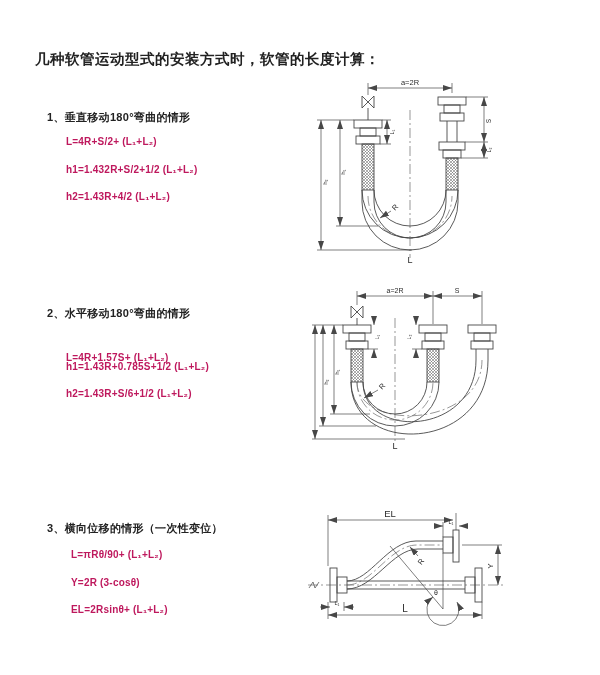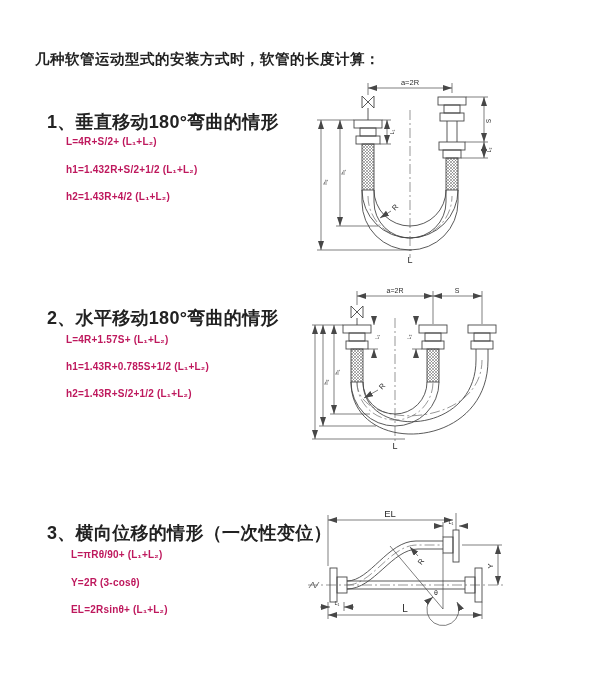--- a/index.html
+++ b/index.html
@@ -10,21 +10,21 @@
     color:#222222;
   }
   .title{
     position:absolute;left:35px;top:18px;
     font-size:14.5px;font-weight:700;letter-spacing:0.5px;
     white-space:pre;
     margin-top:32px;
   }
   .heading{
     position:absolute;left:47px;
-    font-size:18px;font-weight:600;letter-spacing:0.3px;
+    font-size:11px;font-weight:600;letter-spacing:0.3px;
     white-space:pre;
   }
   .formula{
     position:absolute;left:66px;
     font-size:10px;font-weight:700;letter-spacing:0.2px;
     white-space:pre;color:#be185d;
   }
   svg{position:absolute;overflow:visible;}
   .ln{stroke:#474747;stroke-width:0.9;fill:none;}
   .thin{stroke:#474747;stroke-width:0.7;fill:none;}
@@ -36,23 +36,23 @@
 <body>
 
 <div class="title">几种软管运动型式的安装方式时，软管的长度计算：</div>
 
 <div class="heading" style="top:110px">1、垂直移动180°弯曲的情形</div>
 <div class="formula" style="top:136px">L=4R+S/2+ (L₁+L₂)</div>
 <div class="formula" style="top:164px">h1=1.432R+S/2+1/2 (L₁+L₂)</div>
 <div class="formula" style="top:191px">h2=1.43R+4/2 (L₁+L₂)</div>
 
 <div class="heading" style="top:306px">2、水平移动180°弯曲的情形</div>
-<div class="formula" style="top:334px">L=4R+1.57S+ (L₁+L₂)</div>
+<div class="formula" style="top:352px">L=4R+1.57S+ (L₁+L₂)</div>
 <div class="formula" style="top:361px">h1=1.43R+0.785S+1/2 (L₁+L₂)</div>
-<div class="formula" style="top:388px">h2=1.43R+S/2+1/2 (L₁+L₂)</div>
+<div class="formula" style="top:388px">h2=1.43R+S/6+1/2 (L₁+L₂)</div>
 
 <div class="heading" style="top:521px">3、横向位移的情形（一次性变位）</div>
 <div class="formula" style="top:549px;left:71px">L=πRθ/90+ (L₁+L₂)</div>
 <div class="formula" style="top:577px;left:71px">Y=2R (3-cosθ)</div>
 <div class="formula" style="top:604px;left:71px">EL=2Rsinθ+ (L₁+L₂)</div>
 
 <svg style="left:310px;top:72px" width="290" height="195" viewBox="0 0 290 195">
   <defs>
     <pattern id="br1" width="3" height="3" patternUnits="userSpaceOnUse">
       <path d="M0,3 l3,-3 M0,0 l3,3" stroke="#5a5a5a" stroke-width="0.5"></path>

